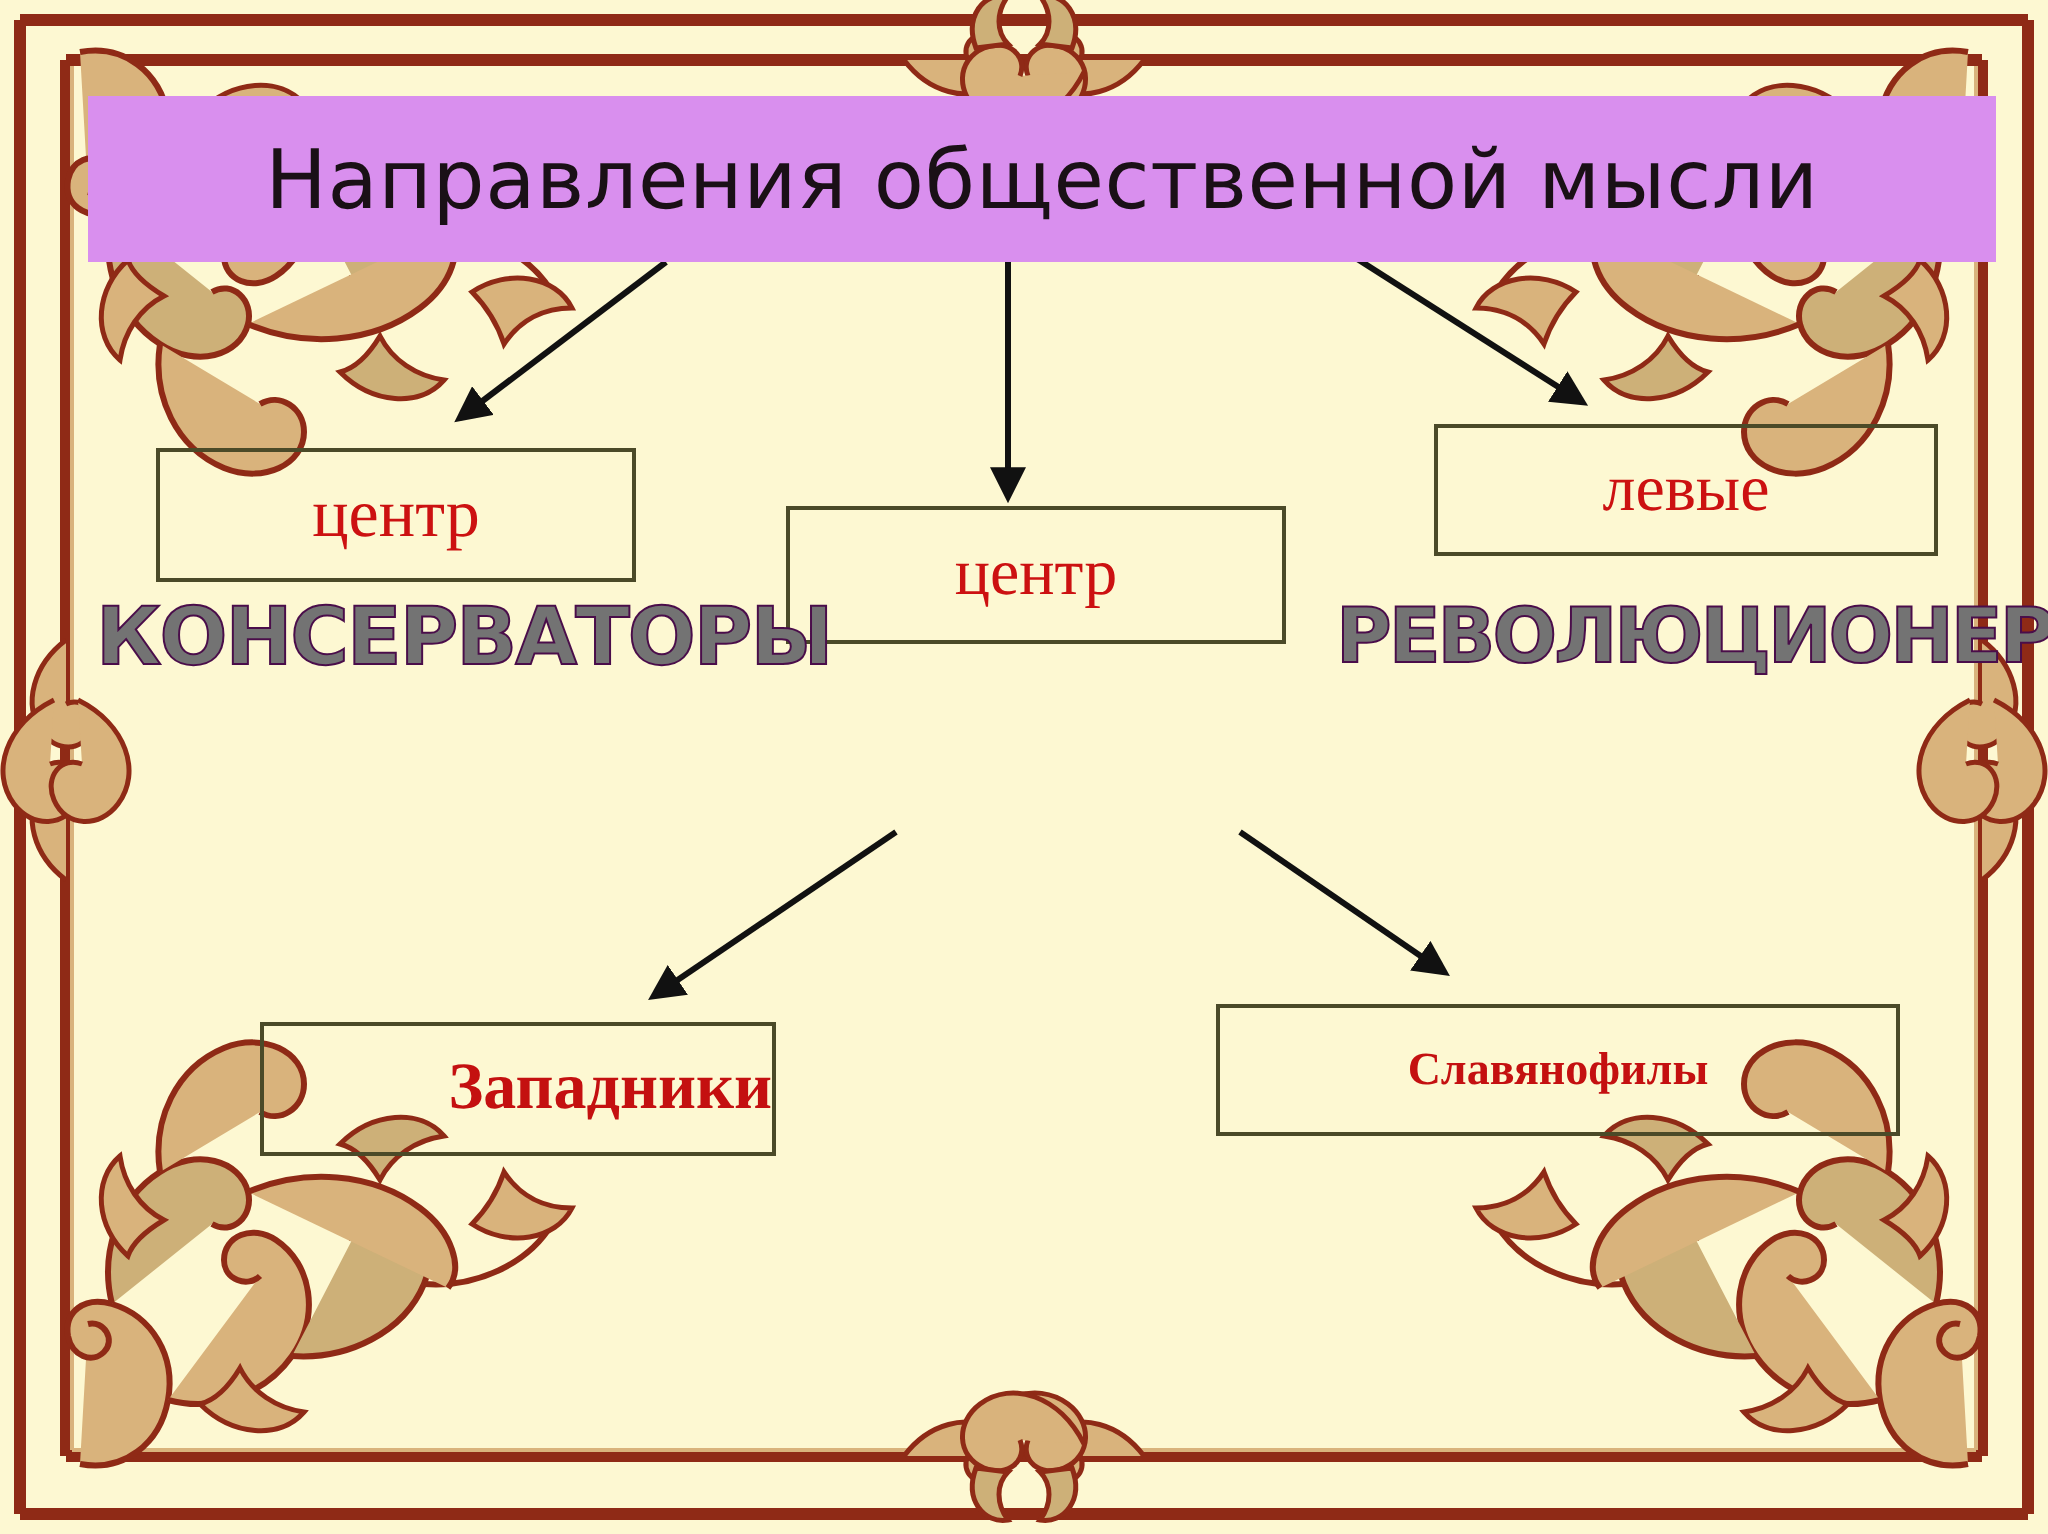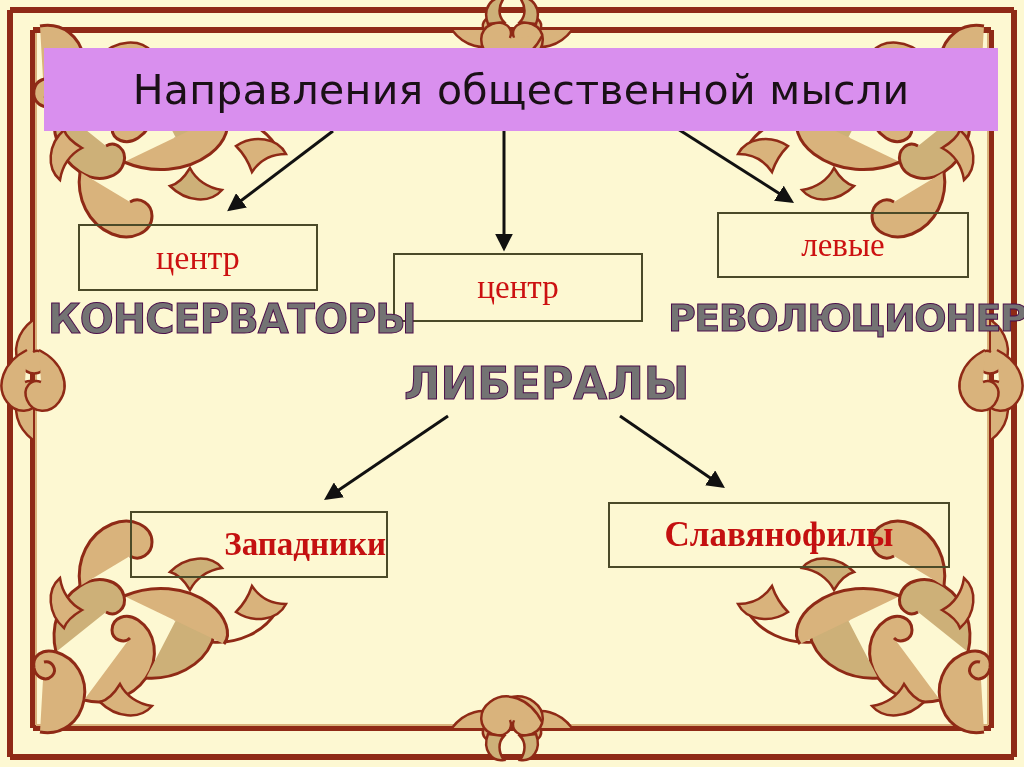--- a/index.html
+++ b/index.html
@@ -85,21 +85,21 @@
   #box-center   { left: 393px; top: 253px; width: 250px; height: 69px; }
   #box-center .box-text-red { font-size: 33px; }
 
   #box-left     { left: 717px; top: 212px; width: 252px; height: 66px; }
   #box-left .box-text-red { font-size: 33px; }
 
   #box-zapadniki   { left: 130px; top: 511px; width: 258px; height: 67px; justify-content: flex-end; }
   #box-zapadniki .box-text-darkred-bold { font-size: 33px; }
 
   #box-slavyanofily { left: 608px; top: 502px; width: 342px; height: 66px; }
-  #box-slavyanofily .box-text-darkred-bold { font-size: 35px; }
+  #box-slavyanofily .box-text-darkred-bold { font-size: 23px; }
 
   
   .purple-heading {
     position: absolute;
     font-family: "DejaVu Sans", sans-serif;
     font-weight: bold;
     color: #737373;
     white-space: nowrap;
     z-index: 15;
     -webkit-text-stroke: 1px #4a0d4a;
@@ -238,15 +238,14 @@
   </div>
 
   <div class="label-box" id="box-slavyanofily">
     <span class="box-text-darkred-bold">Славянофилы</span>
   </div>
 
   <div class="purple-heading" id="heading-konservatory">КОНСЕРВАТОРЫ</div>
 
   <div class="purple-heading" id="heading-revolyutsionery">РЕВОЛЮЦИОНЕРЫ</div>
 
-  <div class="purple-heading" id="heading-liberaly">ЛИБЕРАЛЫ</div>
 
 </div>
 
 </body></html>

